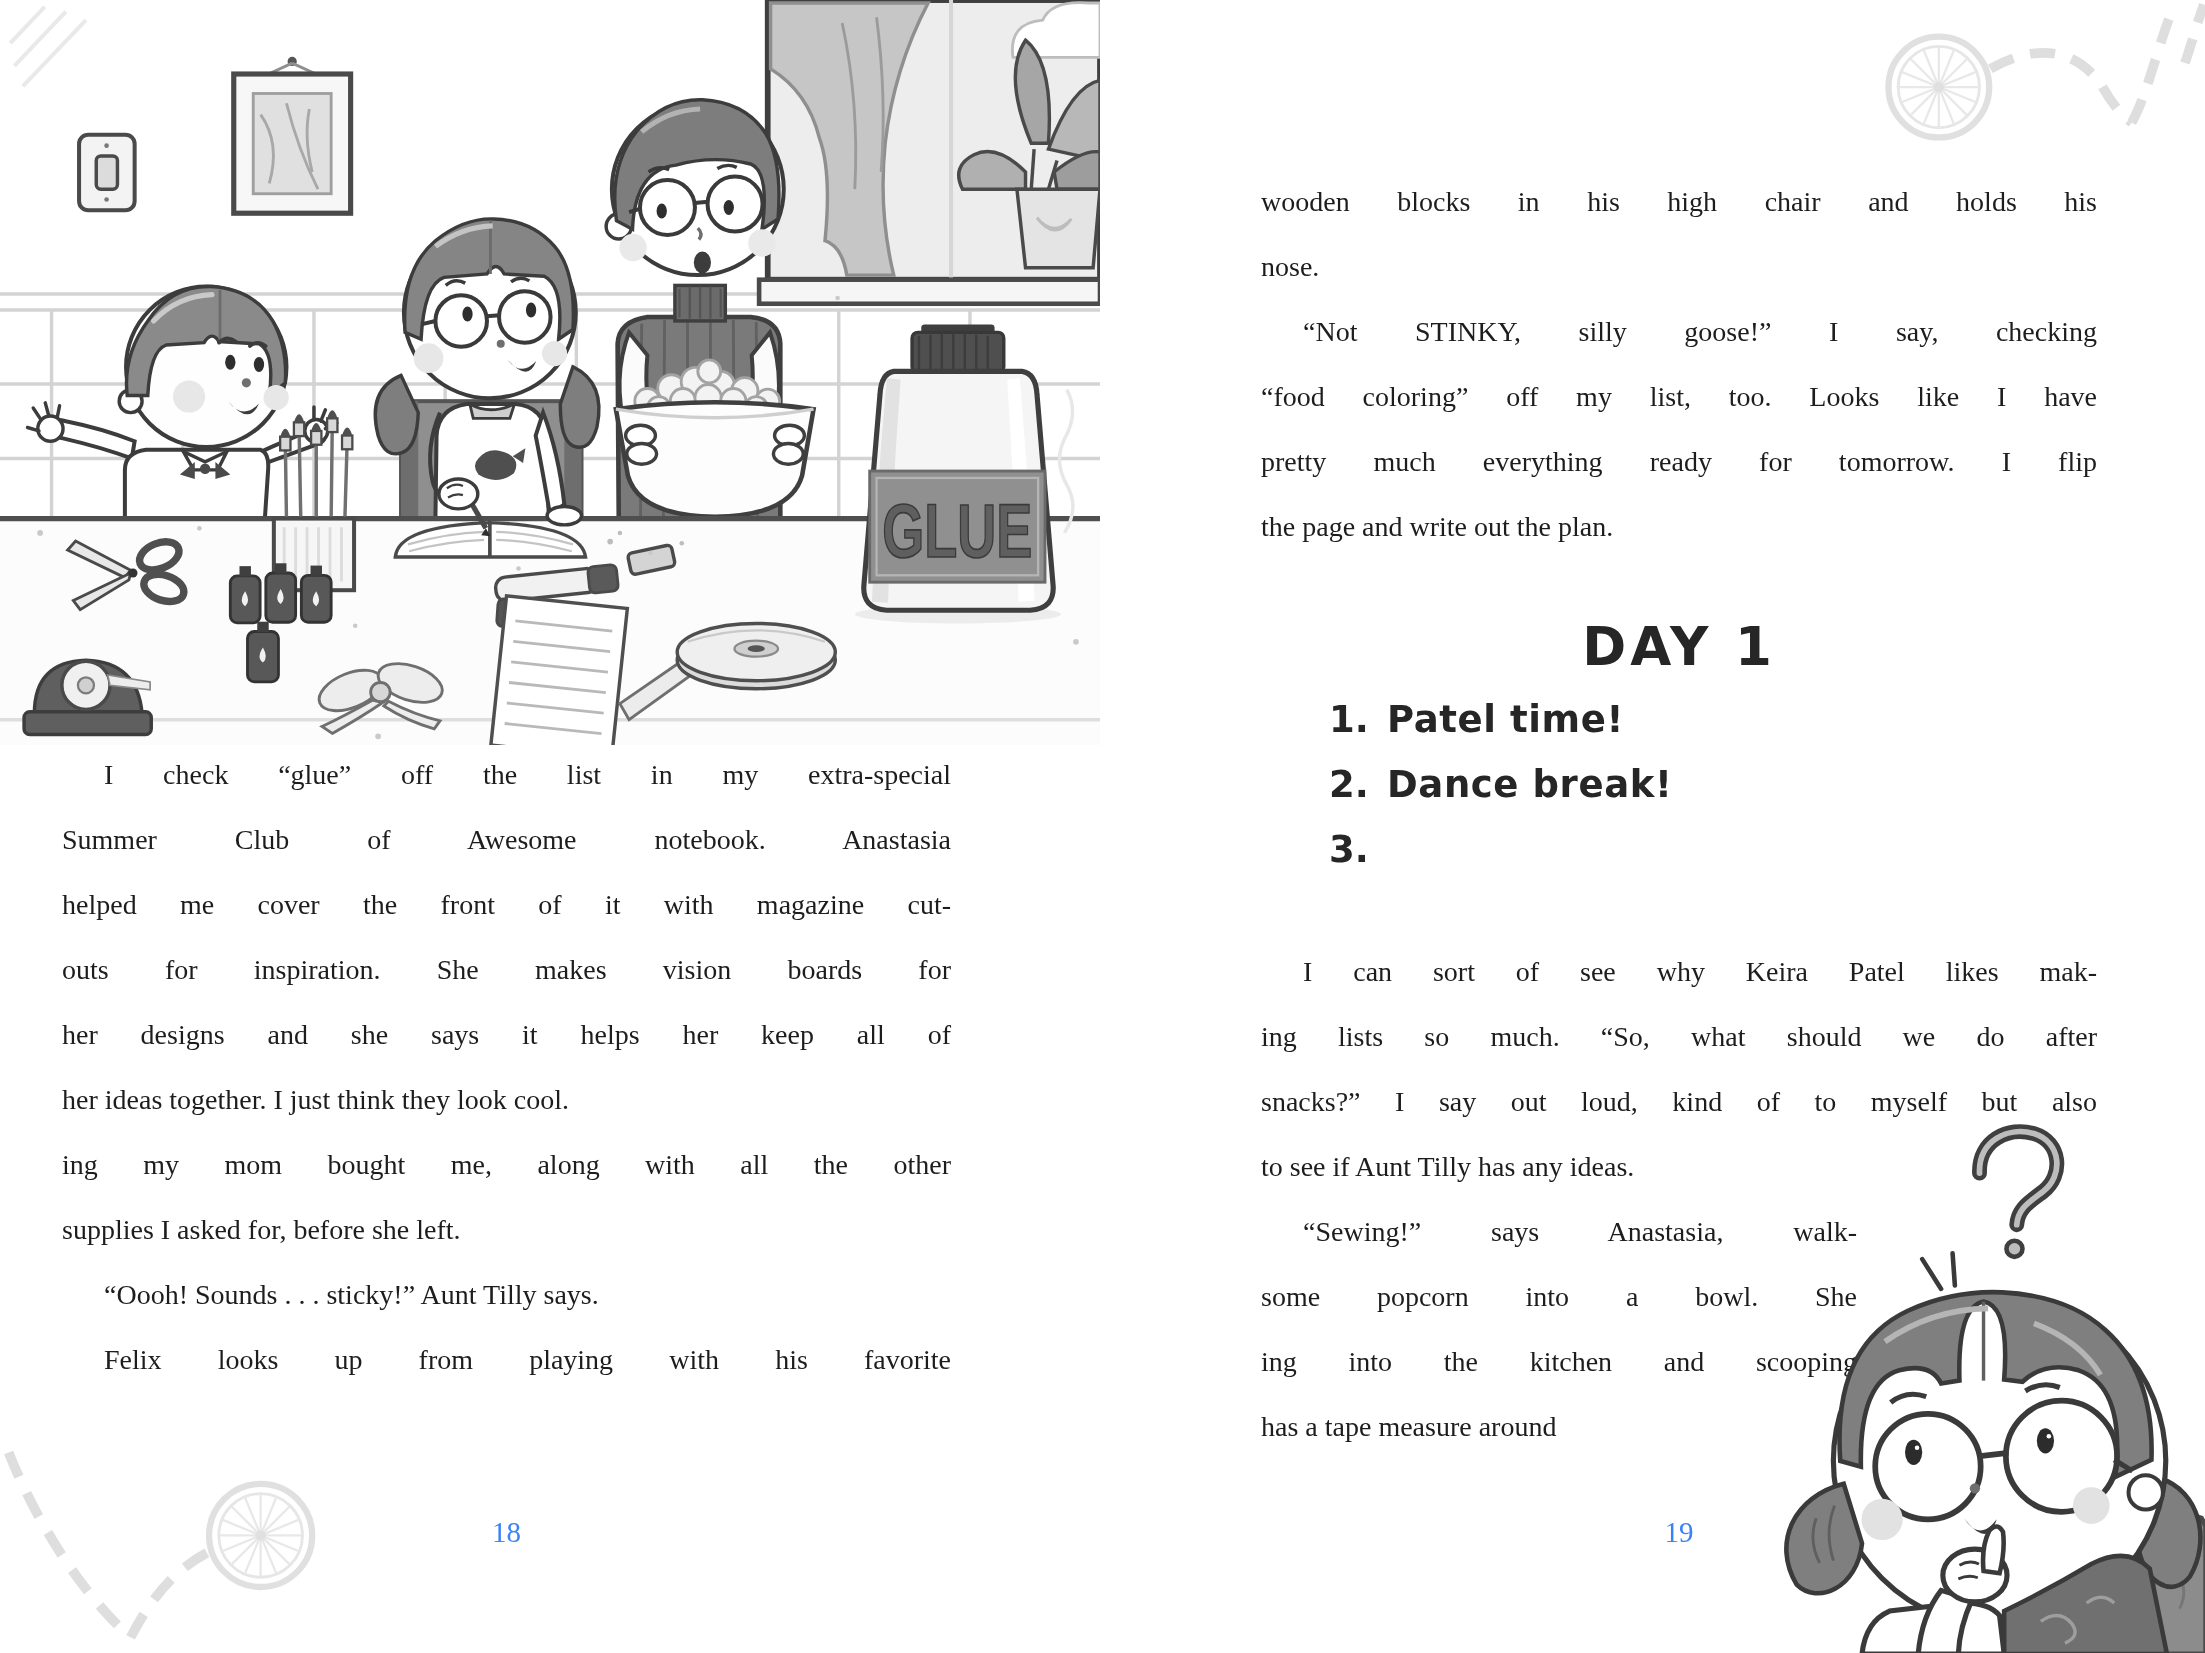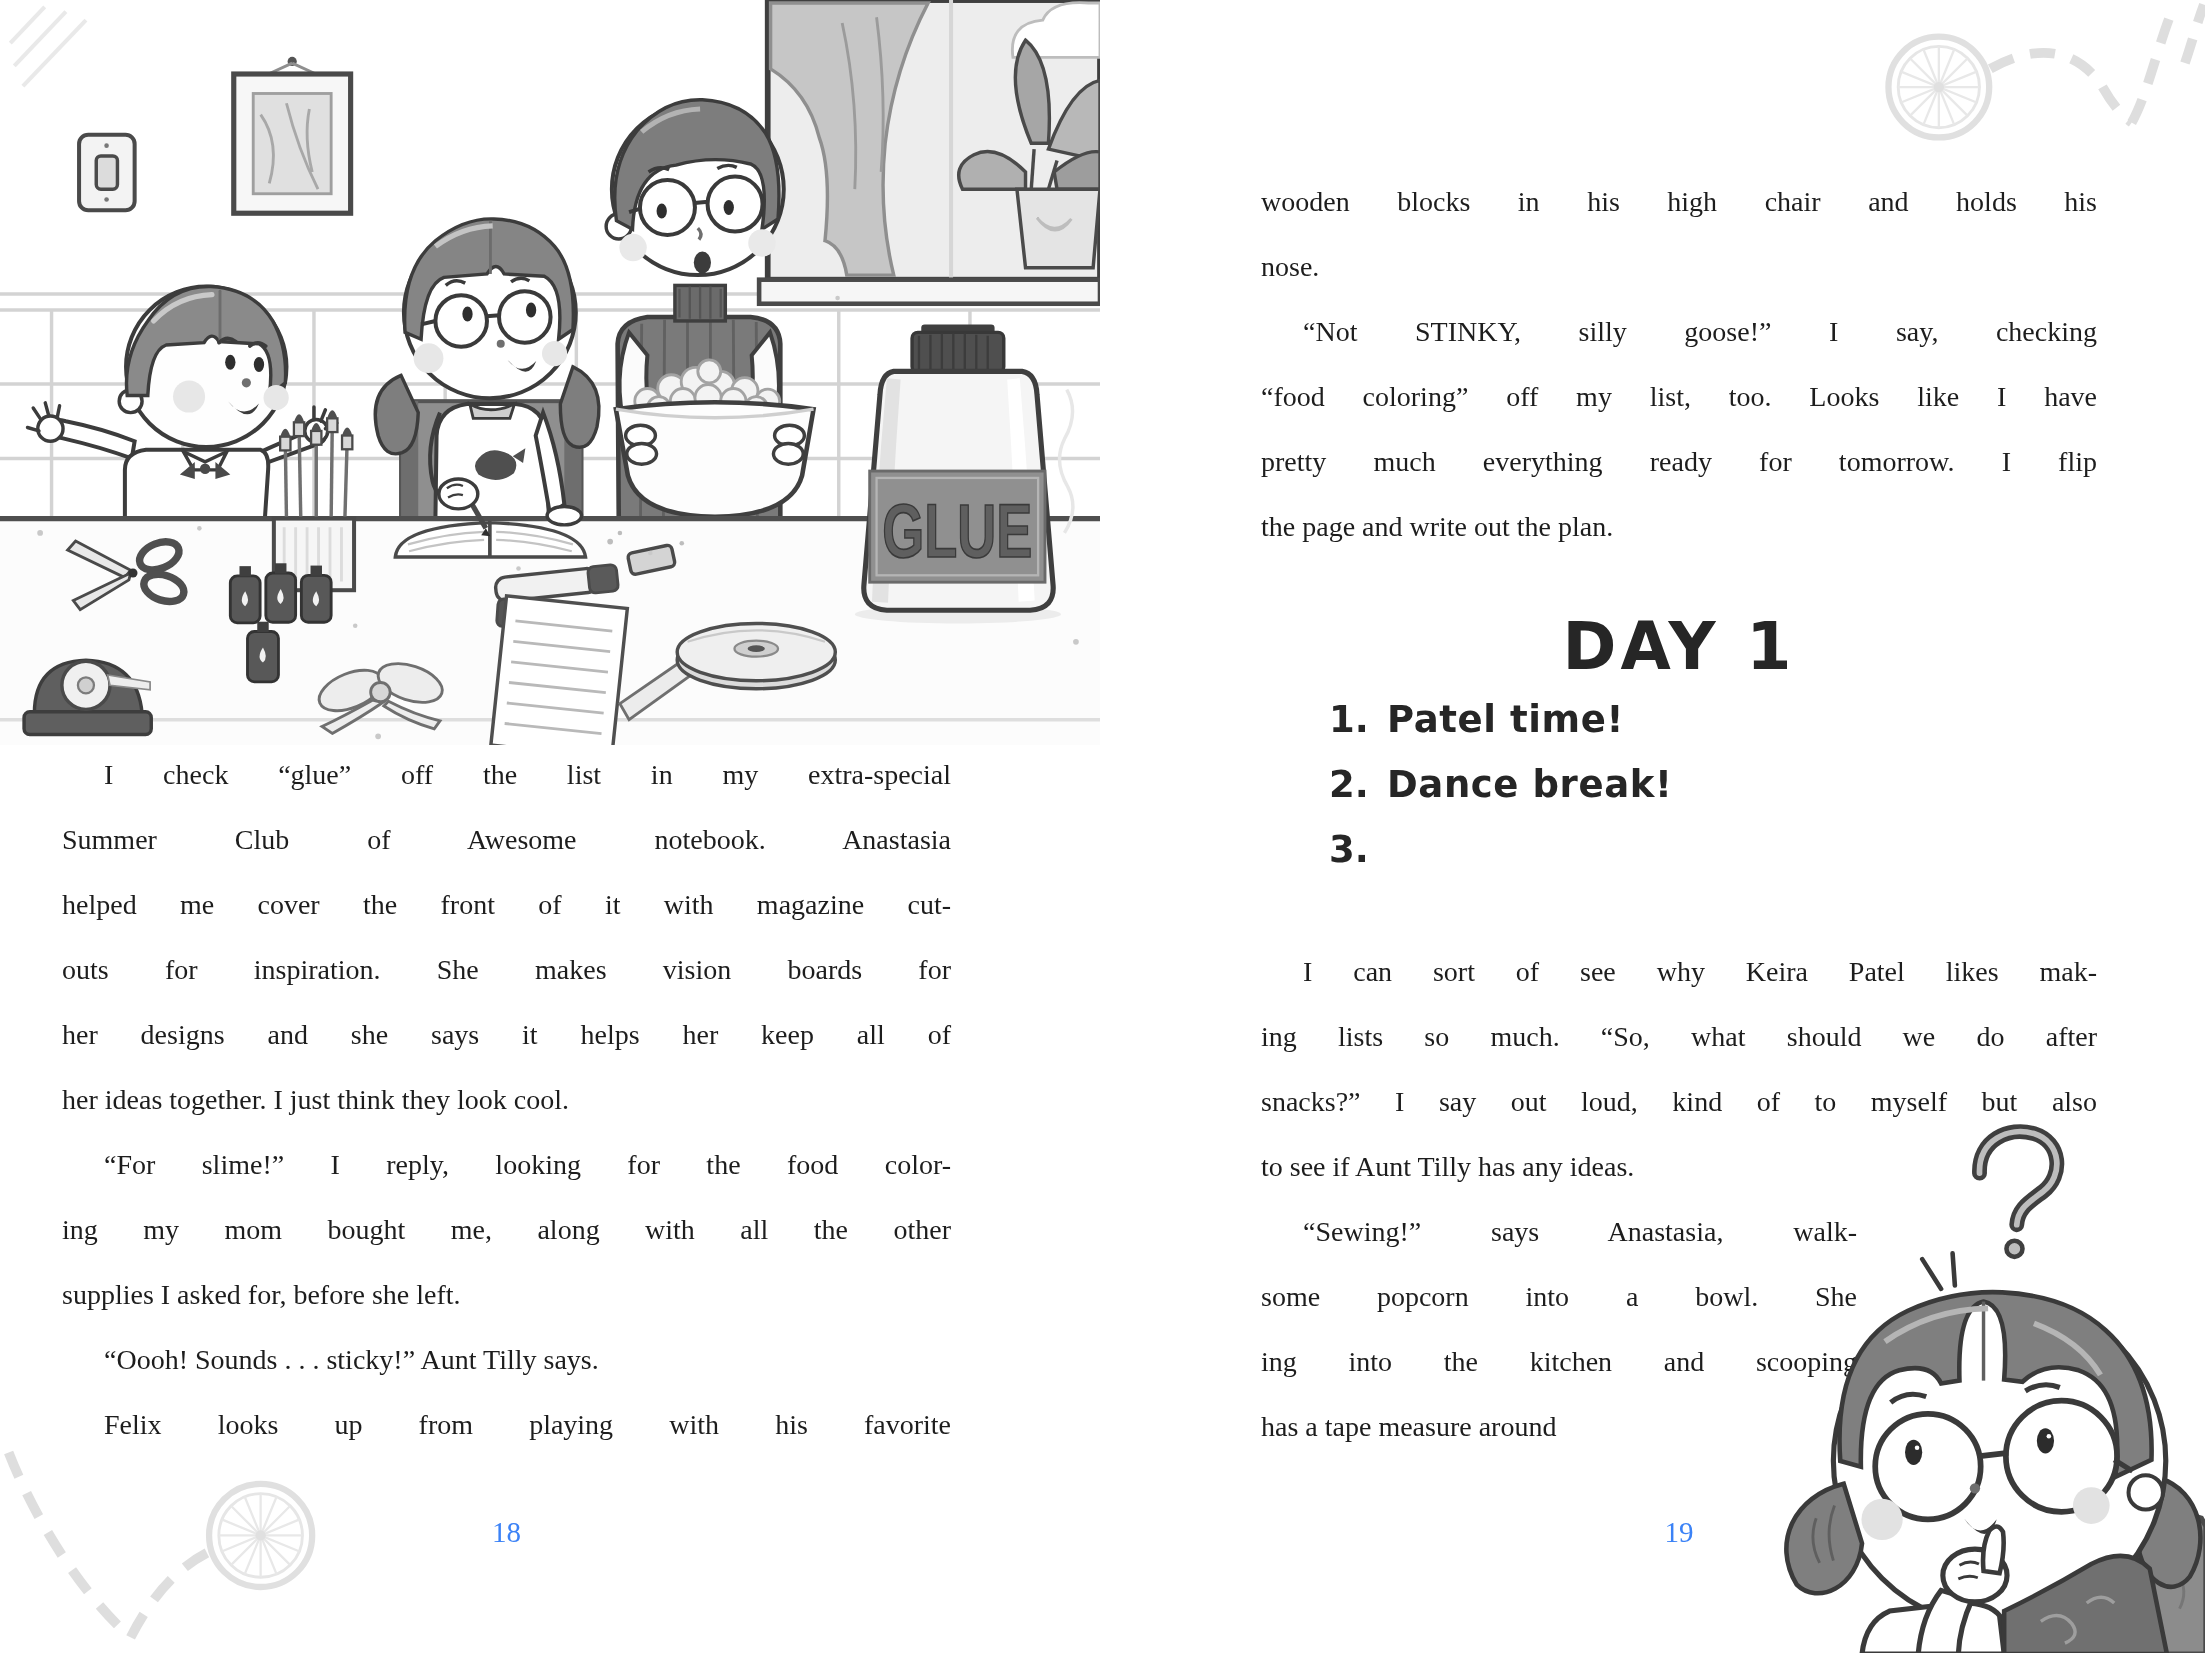--- a/index.html
+++ b/index.html
@@ -17,21 +17,21 @@
   }
   .j{text-align-last:justify;}
   .l{text-align-last:left;}
   .ind{text-indent:42px;}
   .pagenum{
     position:absolute;font-size:29px;line-height:34px;text-align:center;color:#3b82f6;
   }
   .hand{font-family:"DejaVu Sans", sans-serif;font-weight:bold;color:#262626;}
   .day-heading{
     position:absolute;left:158px;top:614px;width:836px;text-align:center;
-    font-size:65px;line-height:65px;letter-spacing:4px;
+    font-size:53px;line-height:65px;letter-spacing:4px;
   }
   .hw-list{position:absolute;left:226px;top:687px;width:630px;}
   .hw-item{display:flex;align-items:baseline;height:65px;line-height:65px;font-size:37px;}
   .hw-num{width:41px;flex:0 0 41px;}
   .hw-text{padding-left:17px;letter-spacing:0.6px;}
   svg{position:absolute;display:block;}
 </style>
 </head>
 <body>
 
@@ -356,21 +356,20 @@
     <path d="M1862,680 q22,40 -4,86 q-20,40 6,84 q20,38 -6,80" fill="none" stroke="#e7e7e7" stroke-width="6"></path>
   </svg>
 
   <div class="tb" style="left:62px;top:742px;width:889px;">
     <div class="bline j ind">I check “glue” off the list in my extra-special</div>
     <div class="bline j">Summer Club of Awesome notebook. Anastasia</div>
     <div class="bline j">helped me cover the front of it with magazine cut-</div>
     <div class="bline j">outs for inspiration. She makes vision boards for</div>
     <div class="bline j">her designs and she says it helps her keep all of</div>
     <div class="bline l">her ideas together. I just think they look cool.</div>
-    <div class="bline j ind">“For slime!” I reply, looking for the food color-</div>
     <div class="bline j">ing my mom bought me, along with all the other</div>
     <div class="bline l">supplies I asked for, before she left.</div>
     <div class="bline l ind">“Oooh! Sounds . . . sticky!” Aunt Tilly says.</div>
     <div class="bline j ind">Felix looks up from playing with his favorite</div>
   </div>
 
   <div class="pagenum" style="left:62px;top:1515px;width:889px;">18</div>
 
   <svg style="left:0;top:1398px" width="401" height="256" viewBox="0 0 700 447">
     <g fill="none" stroke="#dedede" stroke-width="17" stroke-dasharray="46 32">

